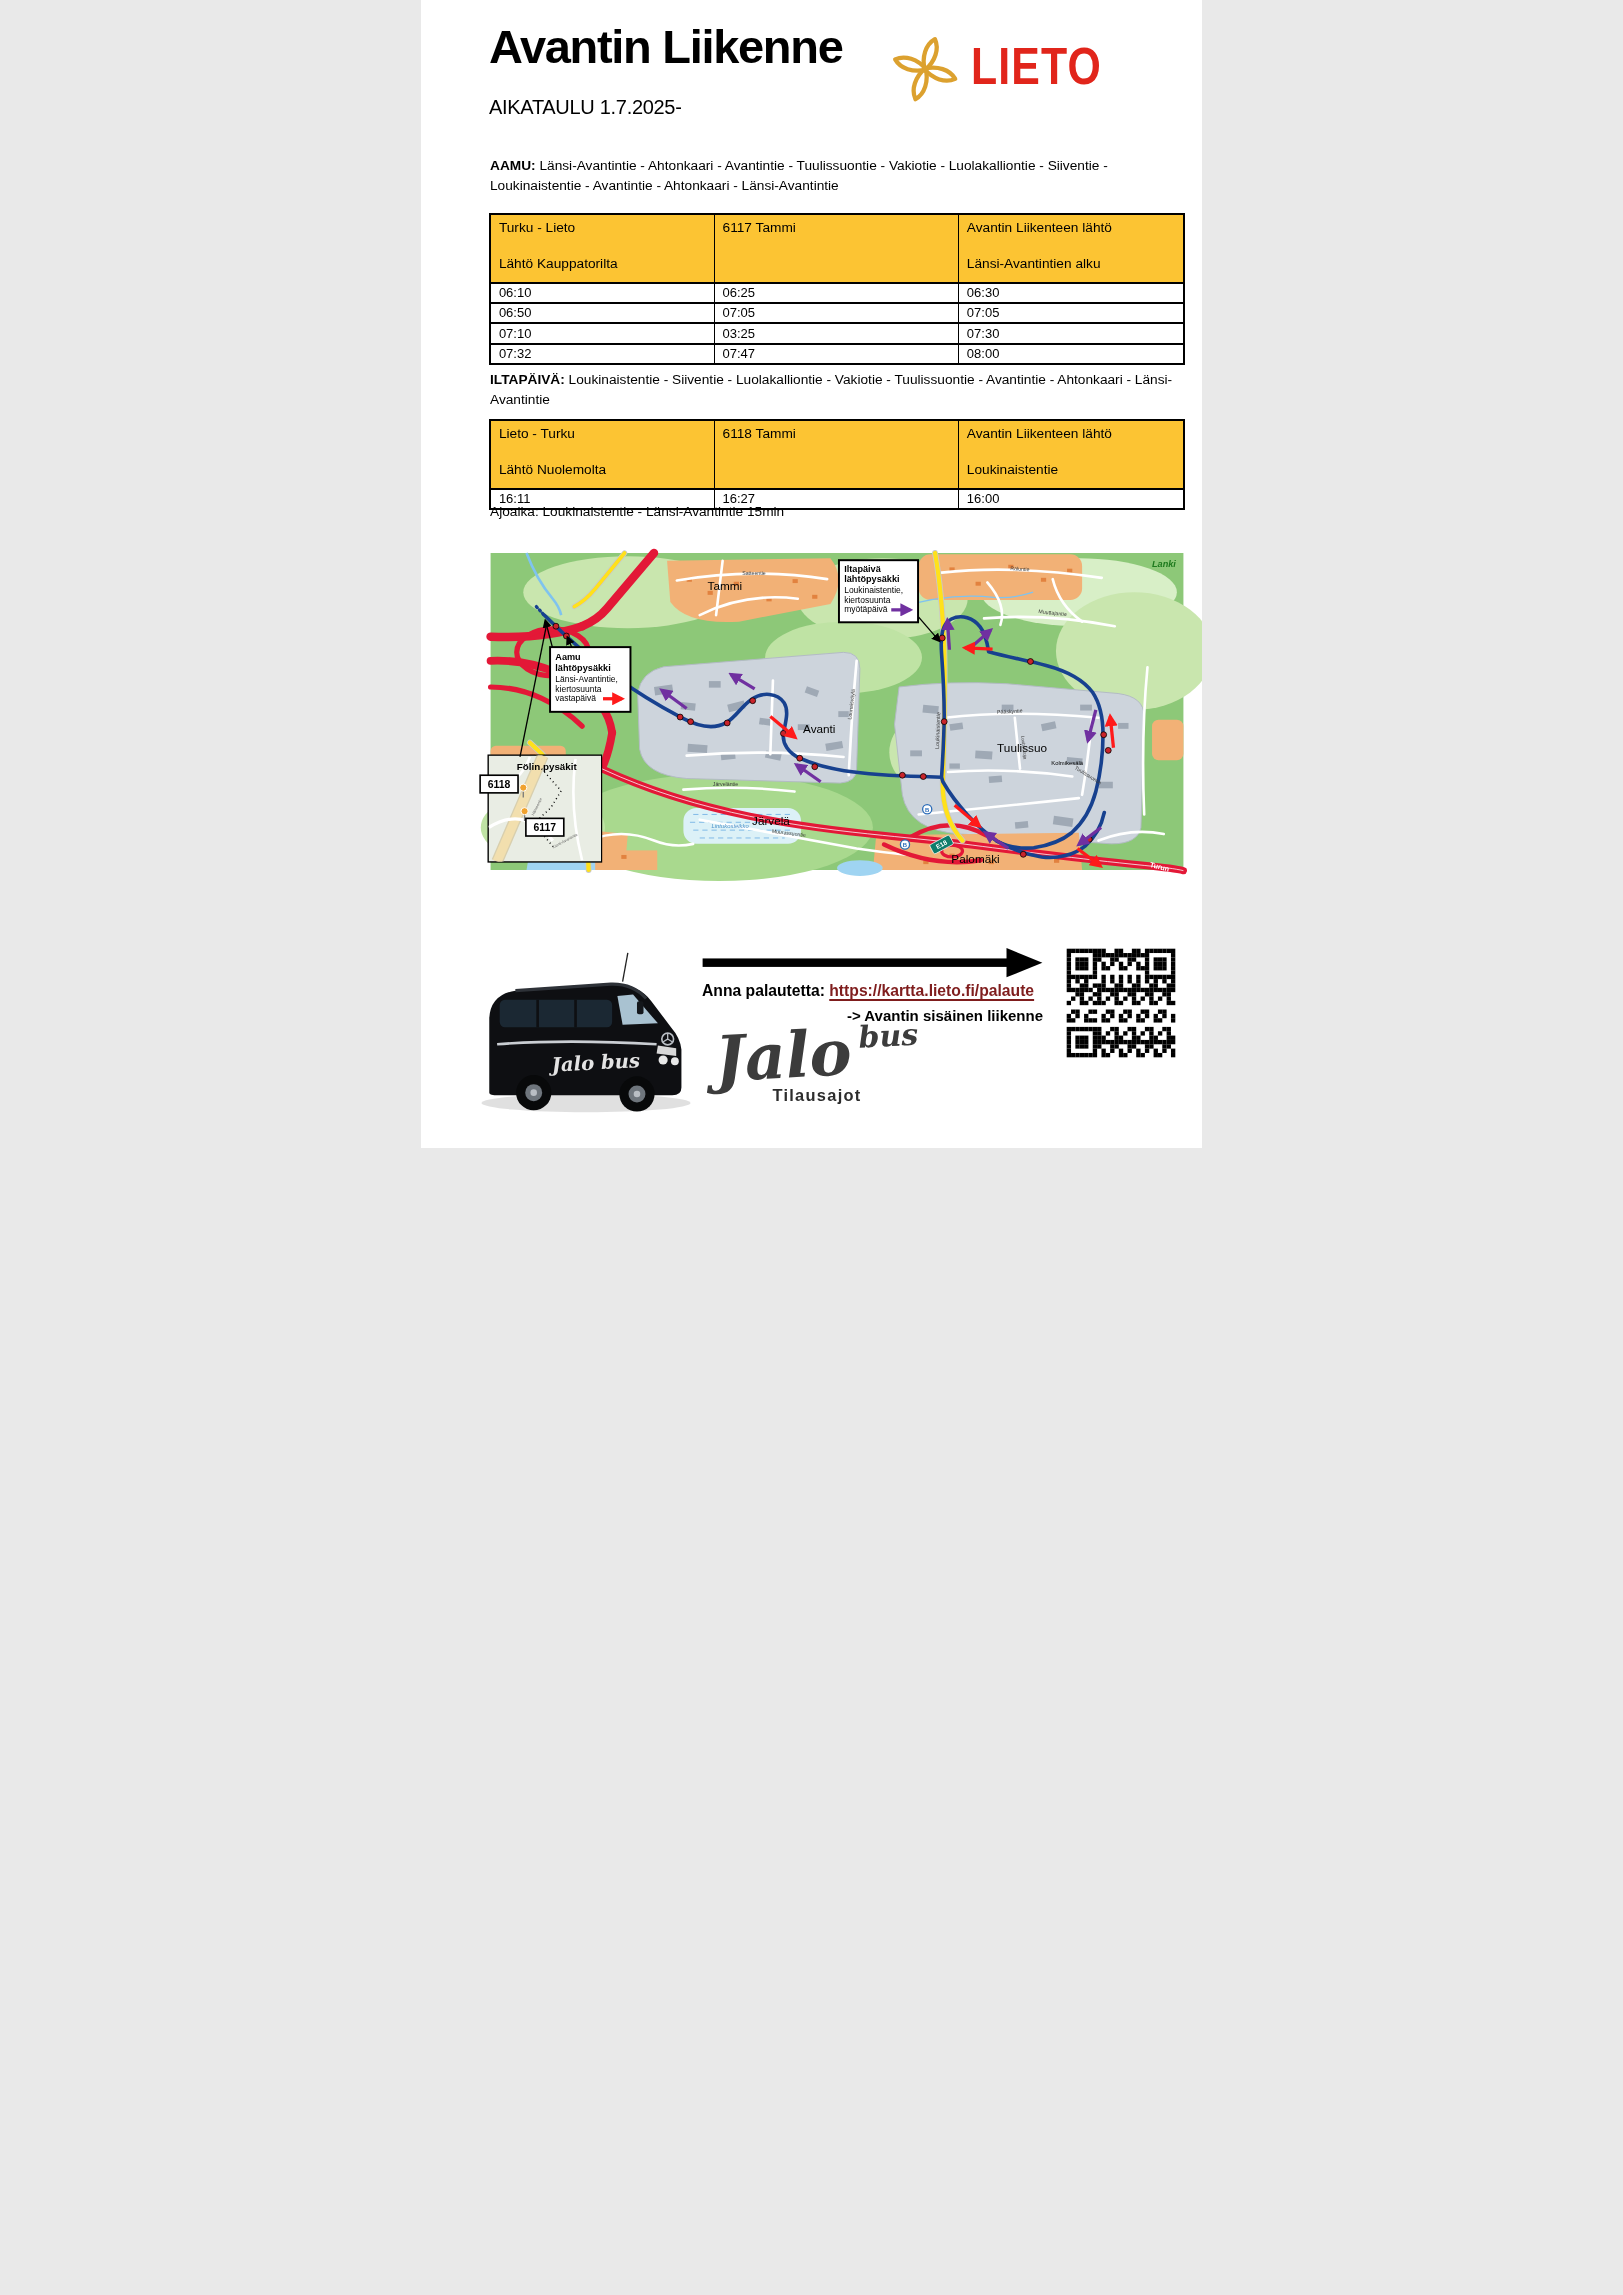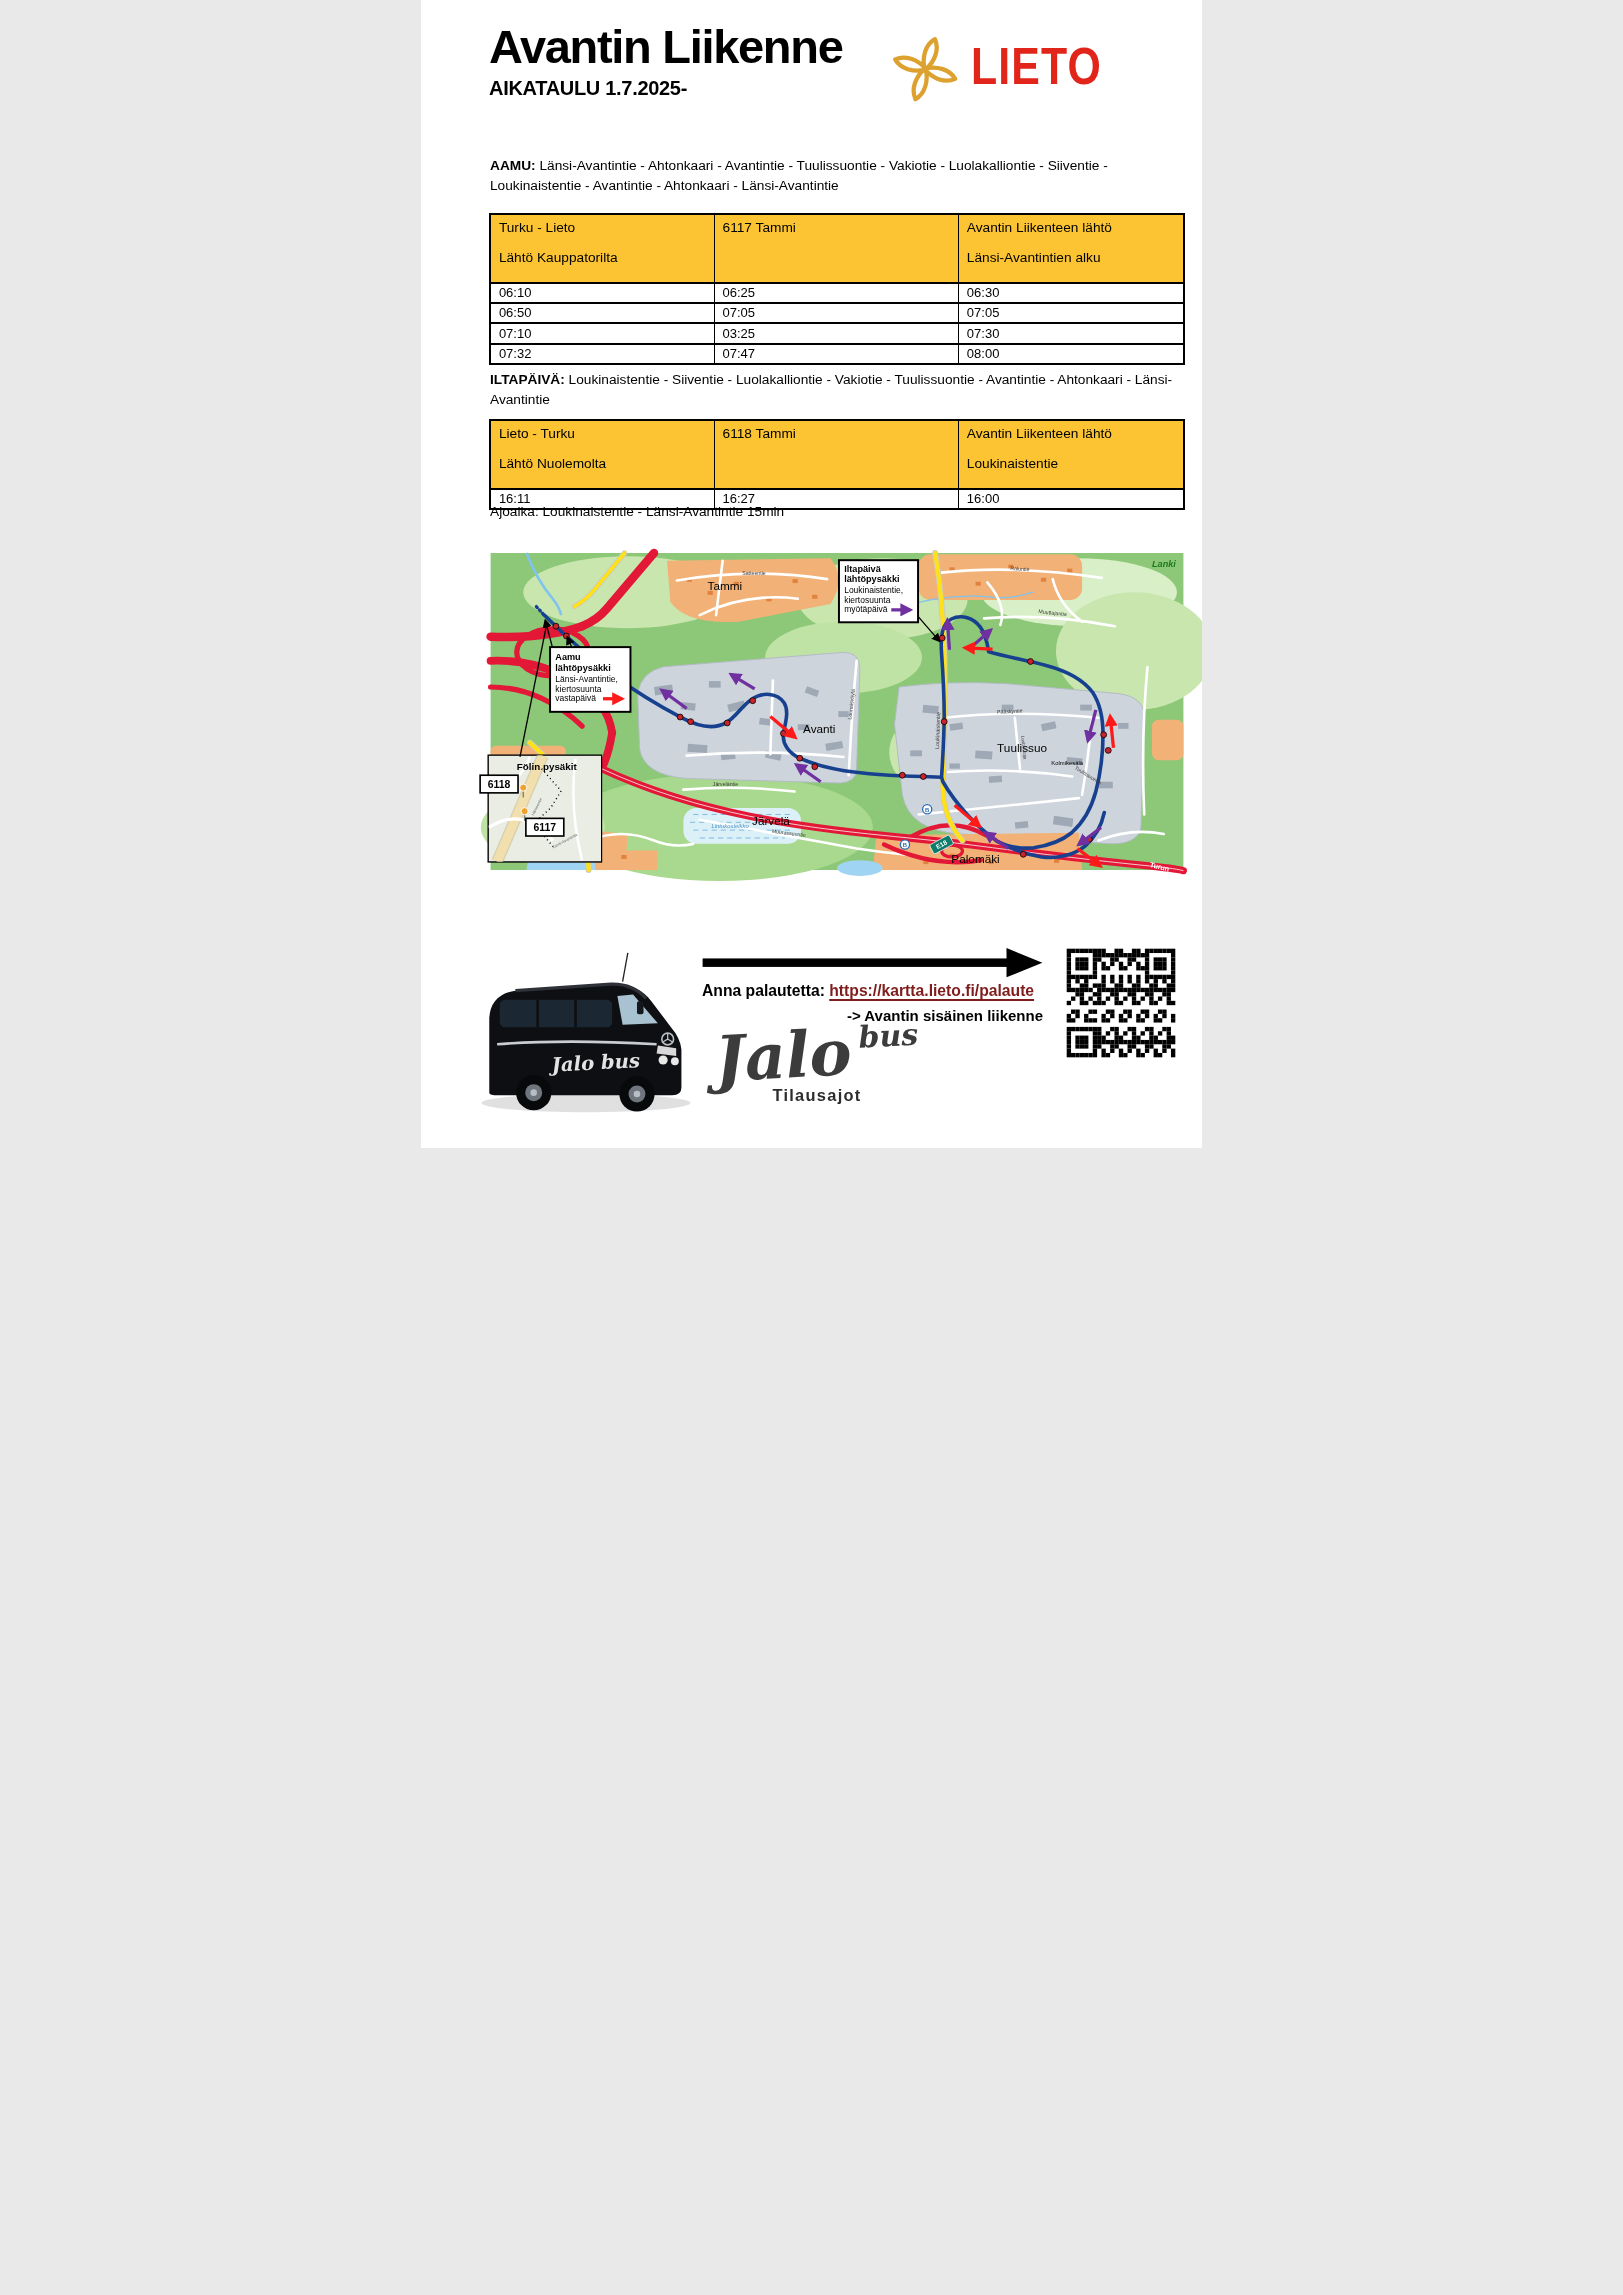--- a/index.html
+++ b/index.html
@@ -1,33 +1,33 @@
 <!DOCTYPE html>
 <html style="font-size:10.5px"><head>
 <meta charset="utf-8">
 <style>
   html,body{margin:0;padding:0;background:#e9e9e9;}
   .page{position:relative;width:781px;height:1148px;margin:0 auto;background:#fff;
         font-family:"Liberation Sans",sans-serif;color:#000;overflow:hidden;}
   
   .title-block{position:absolute;left:68px;top:22px;}
   .title-block h1{margin:0;font-size:47px;font-weight:700;letter-spacing:-1.3px;line-height:1.05;}
-  .subtitle{margin-top:6px;font-size:20px;font-weight:700;letter-spacing:-0.3px;}
+  .subtitle{margin-top:25px;font-size:20px;font-weight:400;letter-spacing:-0.3px;}
   .logo{position:absolute;left:470px;top:31px;display:flex;align-items:center;gap:9.2px;}
   .logo-text{font-size:51px;font-weight:700;color:#E1251B;display:inline-block;
              transform:scaleX(.84);transform-origin:left center;letter-spacing:1.3px;}
   
   .route-par{position:absolute;left:69px;width:695px;font-size:13.7px;line-height:1.45;}
   .route-par b{font-weight:700;}
   
   .tt{position:absolute;left:68px;width:696px;border-collapse:collapse;table-layout:fixed;
       border:2px solid #000;}
   .tt th{background:#FCC433;text-align:left;vertical-align:top;font-weight:400;font-size:13.7px;
          padding:5.2px 7.9px 6.5px;border-left:1.3px solid #000;height:55px;}
-  .tt th .l2{display:block;margin-top:15px;}
+  .tt th .l2{display:block;margin-top:21px;}
   .tt td{font-size:13px;padding:1.3px 7.9px 2px;border-left:1.3px solid #000;border-top:2.6px solid #000;}
   .tt th:first-child,.tt td:first-child{border-left:none;}
   .ajoaika{position:absolute;left:69px;top:504px;font-size:13.7px;}
   
   .map-wrap{position:absolute;left:69px;top:553px;width:694px;height:317px;}
   .map-wrap svg{overflow:visible;display:block;}
   
   .info-par{position:absolute;left:69px;top:885px;width:707px;font-size:13.7px;line-height:1.42;}
   .bus-wrap{position:absolute;left:47px;top:941px;}
   .fb-arrow{position:absolute;left:281px;top:948px;}

